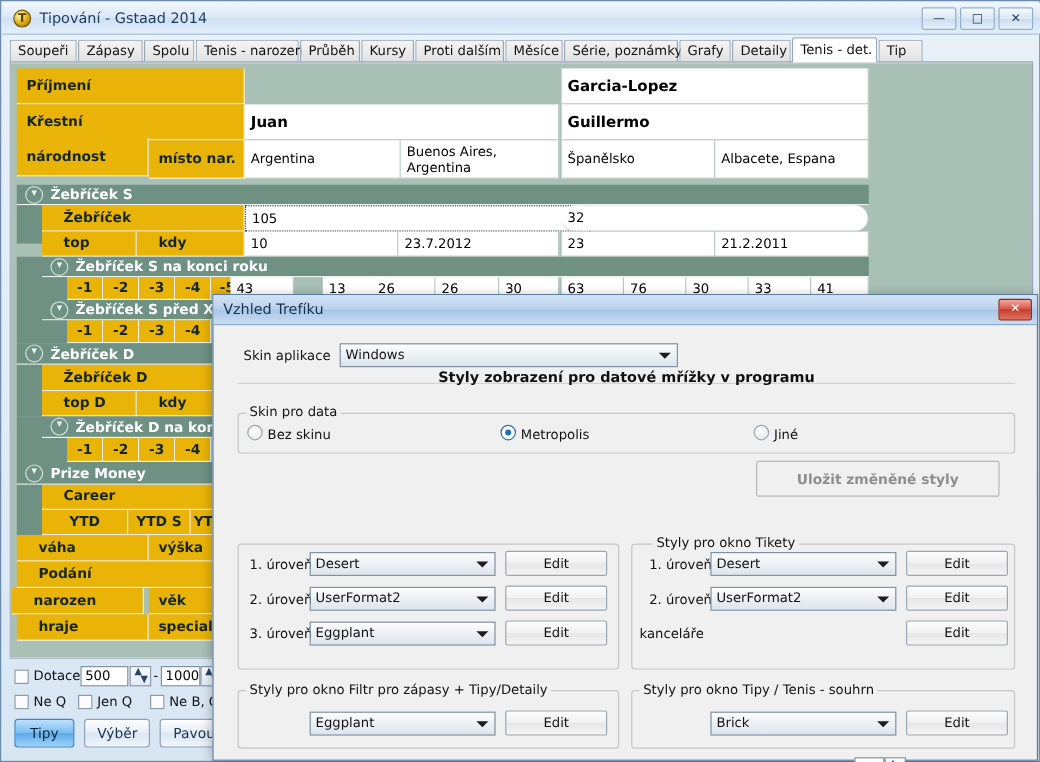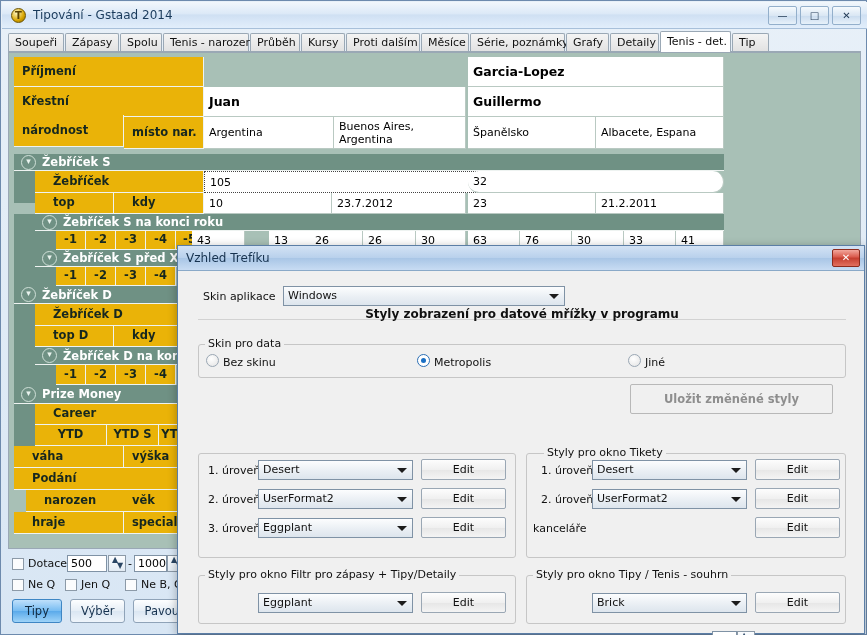--- a/index.html
+++ b/index.html
@@ -322,21 +322,21 @@
       </div>
       <div class="indent-strip" style="left:5px;top:351px;width:21px;height:42px;"></div>
       <div class="hcell" style="left:26px;top:351px;width:169px;height:21px;padding-left:18px;">Career</div>
       <div class="hcell center" style="left:26px;top:372px;width:72px;height:21px;">YTD</div>
       <div class="hcell center" style="left:98px;top:372px;width:52px;height:21px;">YTD S</div>
       <div class="hcell center" style="left:150px;top:372px;width:45px;height:21px;">YTD D</div>
 
       <div class="hcell" style="left:5px;top:393px;width:110px;height:22px;padding-left:18px;">váha</div>
       <div class="hcell" style="left:115px;top:393px;width:80px;height:22px;padding-left:8px;">výška</div>
       <div class="hcell" style="left:5px;top:415px;width:190px;height:22px;padding-left:18px;">Podání</div>
-      <div class="hcell" style="left:17px;top:437px;width:110px;height:22px;padding-left:18px;">narozen</div>
+      <div class="hcell" style="left:1px;top:437px;width:110px;height:22px;padding-left:18px;">narozen</div>
       <div class="hcell" style="left:115px;top:437px;width:80px;height:22px;padding-left:8px;">věk</div>
       <div class="hcell" style="left:5px;top:459px;width:110px;height:22px;padding-left:18px;">hraje</div>
       <div class="hcell" style="left:115px;top:459px;width:80px;height:22px;padding-left:8px;">specialista</div>
     </div>
   </div>
 
   <div class="bottombar">
     <div style="position:absolute;left:4px;top:4px;" class="chk">
       <span class="chkbox"></span>
       <span>Dotace</span>

